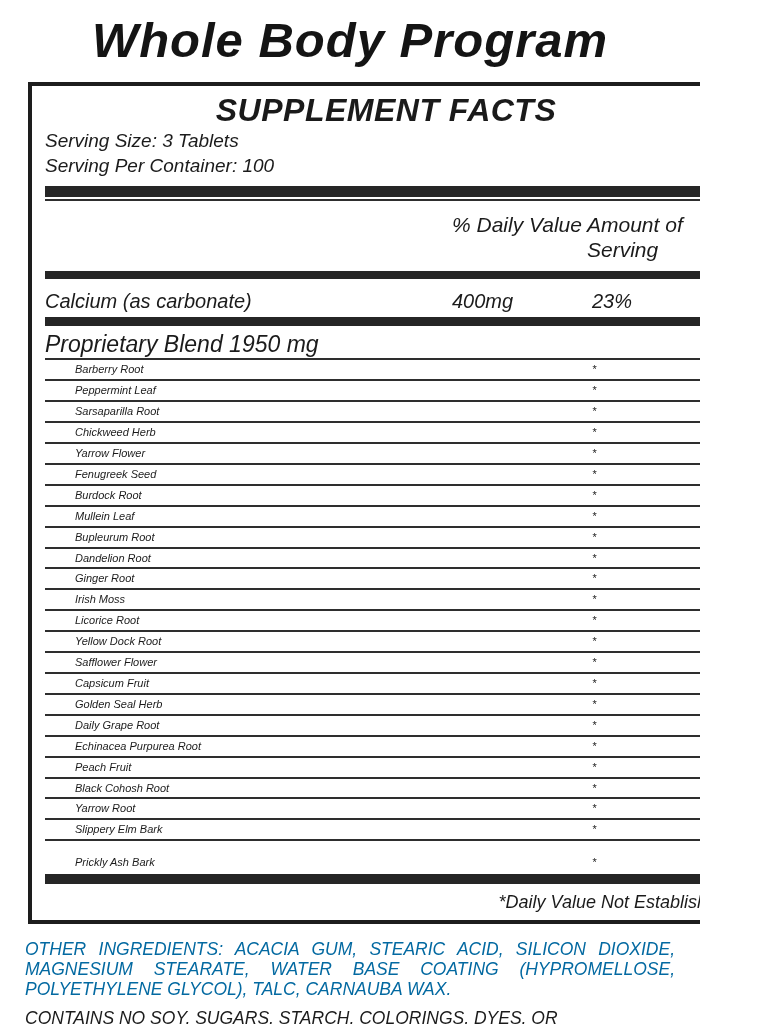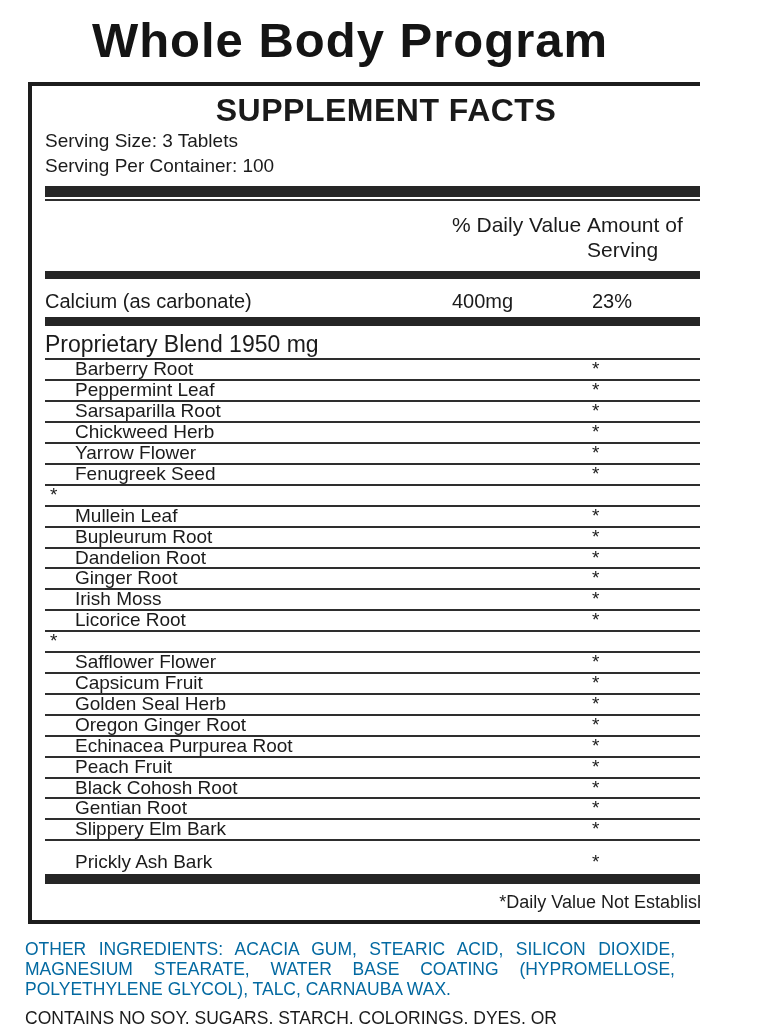--- a/index.html
+++ b/index.html
@@ -11,20 +11,21 @@
     font-family: "Liberation Sans", "DejaVu Sans", sans-serif;
     color: #1b1b1b;
     -webkit-font-smoothing: antialiased;
   }
   .page {
     width: 700px;
     height: 1024px;
     overflow: hidden;
     position: relative;
     background: #ffffff;
+    font-style: italic;
   }
   .main-title {
     margin: 6px 0 0 0;
     text-align: center;
     font-size: 49px;
     font-weight: 700;
     letter-spacing: 1px;
     line-height: 1.4;
     color: #141414;
   }
@@ -78,21 +79,21 @@
   .blend-label {
     padding: 6px 0 2px 0;
     font-size: 23px;
     line-height: 24px;
     border-bottom: 2px solid #2e2e2e;
   }
   .ing-list { margin: 0; padding: 0; }
   .ing-row {
     display: grid;
     grid-template-columns: 1fr 140px;
-    font-size: 19px;
+    font-size: 11px;
     line-height: 18.9px;
     border-bottom: 2px solid #2e2e2e;
   }
   .ing-row:last-child { border-bottom: none; padding-bottom: 2px; margin-top: 12px; }
   .ing-name { padding-left: 30px; }
   .ing-star { padding-left: 5px; }
   .star-cell { padding-left: 5px; }
   .footnote {
     padding-top: 6px;
     font-size: 18px;
@@ -175,20 +176,21 @@
     <span class="ing-name">Yarrow Flower</span>
     <span class="ing-star">*</span>
   </div>
 
   <div class="ing-row">
     <span class="ing-name">Fenugreek Seed</span>
     <span class="ing-star">*</span>
   </div>
 
   <div class="ing-row">
+    <span class="ing-name">Burdock Root</span>
     <span class="ing-star">*</span>
   </div>
 
   <div class="ing-row">
     <span class="ing-name">Mullein Leaf</span>
     <span class="ing-star">*</span>
   </div>
 
   <div class="ing-row">
     <span class="ing-name">Bupleurum Root</span>
@@ -209,60 +211,61 @@
     <span class="ing-name">Irish Moss</span>
     <span class="ing-star">*</span>
   </div>
 
   <div class="ing-row">
     <span class="ing-name">Licorice Root</span>
     <span class="ing-star">*</span>
   </div>
 
   <div class="ing-row">
+    <span class="ing-name">Yellow Dock Root</span>
     <span class="ing-star">*</span>
   </div>
 
   <div class="ing-row">
     <span class="ing-name">Safflower Flower</span>
     <span class="ing-star">*</span>
   </div>
 
   <div class="ing-row">
     <span class="ing-name">Capsicum Fruit</span>
     <span class="ing-star">*</span>
   </div>
 
   <div class="ing-row">
     <span class="ing-name">Golden Seal Herb</span>
     <span class="ing-star">*</span>
   </div>
 
   <div class="ing-row">
-    <span class="ing-name">Oregon Ginger Root</span>
+    <span class="ing-name">Daily Grape Root</span>
     <span class="ing-star">*</span>
   </div>
 
   <div class="ing-row">
     <span class="ing-name">Echinacea Purpurea Root</span>
     <span class="ing-star">*</span>
   </div>
 
   <div class="ing-row">
     <span class="ing-name">Peach Fruit</span>
     <span class="ing-star">*</span>
   </div>
 
   <div class="ing-row">
     <span class="ing-name">Black Cohosh Root</span>
     <span class="ing-star">*</span>
   </div>
 
   <div class="ing-row">
-    <span class="ing-name">Gentian Root</span>
+    <span class="ing-name">Yarrow Root</span>
     <span class="ing-star">*</span>
   </div>
 
   <div class="ing-row">
     <span class="ing-name">Slippery Elm Bark</span>
     <span class="ing-star">*</span>
   </div>
 
   <div class="ing-row">
     <span class="ing-name">Prickly Ash Bark</span>

